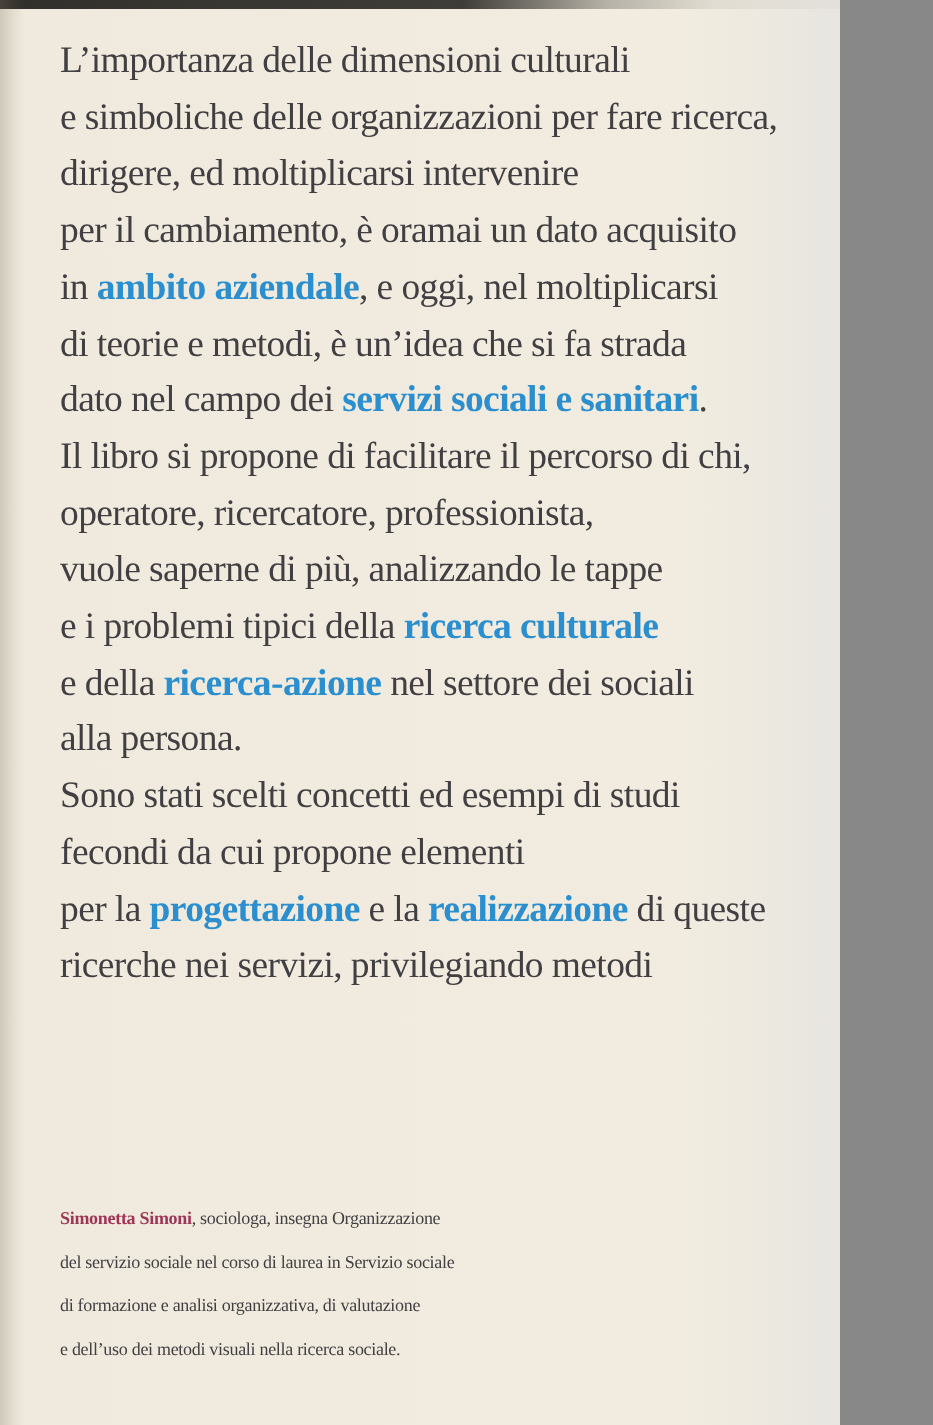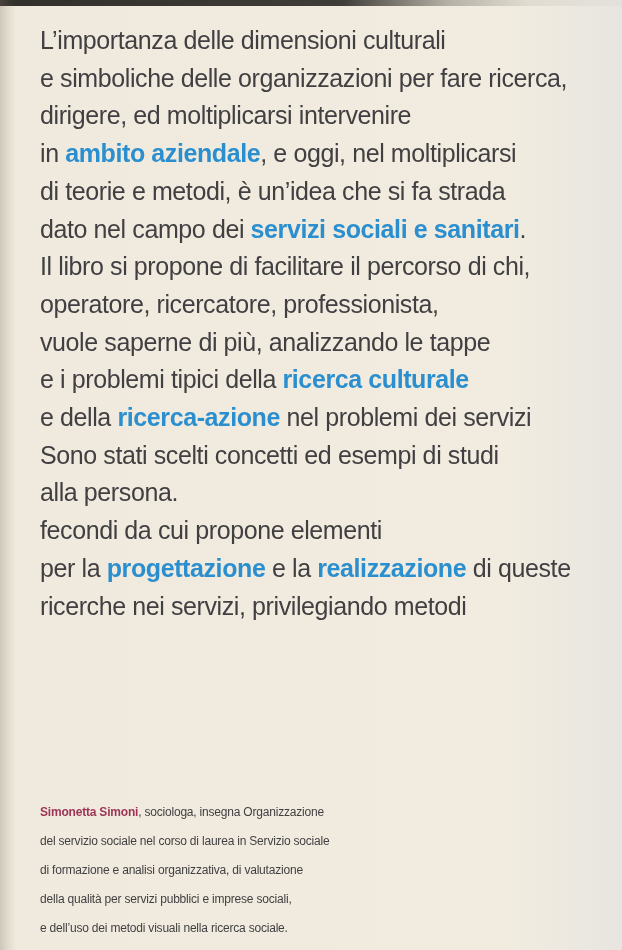--- a/index.html
+++ b/index.html
@@ -2,25 +2,25 @@
 <html style="--text-color: #413f42; --accent-blue: #2b8fcf; --accent-maroon: #9e3557;"><head>
 <meta charset="utf-8">
 <style>
   html, body {
     margin: 0;
     padding: 0;
     background: #888;
   }
   .cover {
     position: relative;
-    width: 622px;
+    width: 560px;
     height: 950px;
     overflow: hidden;
     background: linear-gradient(to right, #efeadd 0%, #f1ecdf 82%, #eae7e1 96%, #e7e5e0 100%);
-    font-family: Liberation Sans, sans-serif;
+    font-family: Liberation Serif, serif;
   }
   
   .top-edge {
     position: absolute;
     top: 0; left: 0;
     width: 100%;
     height: 6px;
     background: linear-gradient(to right,
       rgba(40,38,34,0.95) 0%,
       rgba(44,42,38,0.9) 55%,
@@ -74,35 +74,35 @@
 <body>
 
 <div class="cover">
   <div class="top-edge"></div>
   <div class="left-edge"></div>
 
   <div class="blurb">
       <div class="line"><span>L’importanza delle dimensioni culturali</span></div>
       <div class="line"><span>e simboliche delle organizzazioni per fare ricerca,</span></div>
       <div class="line"><span>dirigere, ed moltiplicarsi intervenire</span></div>
+      <div class="line"><span>per il cambiamento, è oramai un dato acquisito</span></div>
       <div class="line"><span>in </span><span class="hl-blue">ambito aziendale</span><span>, e oggi, nel moltiplicarsi</span></div>
       <div class="line"><span>di teorie e metodi, è un’idea che si fa strada</span></div>
       <div class="line"><span>dato nel campo dei </span><span class="hl-blue">servizi sociali e sanitari</span><span>.</span></div>
       <div class="line"><span>Il libro si propone di facilitare il percorso di chi,</span></div>
       <div class="line"><span>operatore, ricercatore, professionista,</span></div>
       <div class="line"><span>vuole saperne di più, analizzando le tappe</span></div>
       <div class="line"><span>e i problemi tipici della </span><span class="hl-blue">ricerca culturale</span></div>
-      <div class="line"><span>e della </span><span class="hl-blue">ricerca-azione</span><span> nel problemi dei servizi</span></div>
+      <div class="line"><span>e della </span><span class="hl-blue">ricerca-azione</span><span> nel settore dei sociali</span></div>
+      <div class="line"><span>alla persona.</span></div>
       <div class="line"><span>Sono stati scelti concetti ed esempi di studi</span></div>
-      <div class="line"><span>alla persona.</span></div>
       <div class="line"><span>fecondi da cui propone elementi</span></div>
       <div class="line"><span>per la </span><span class="hl-blue">progettazione</span><span> e la </span><span class="hl-blue">realizzazione</span><span> di queste</span></div>
       <div class="line"><span>ricerche nei servizi, privilegiando metodi</span></div>
     </div>
 
   <div class="bio">
       <div class="line"><span class="hl-maroon">Simonetta Simoni</span><span>, sociologa, insegna Organizzazione</span></div>
       <div class="line"><span>del servizio sociale nel corso di laurea in Servizio sociale</span></div>
       <div class="line"><span>di formazione e analisi organizzativa, di valutazione</span></div>
-      <div class="line"><span>della qualità per servizi pubblici e imprese sociali,</span></div>
       <div class="line"><span>e dell’uso dei metodi visuali nella ricerca sociale.</span></div>
     </div>
 </div>
 
 </body></html>

